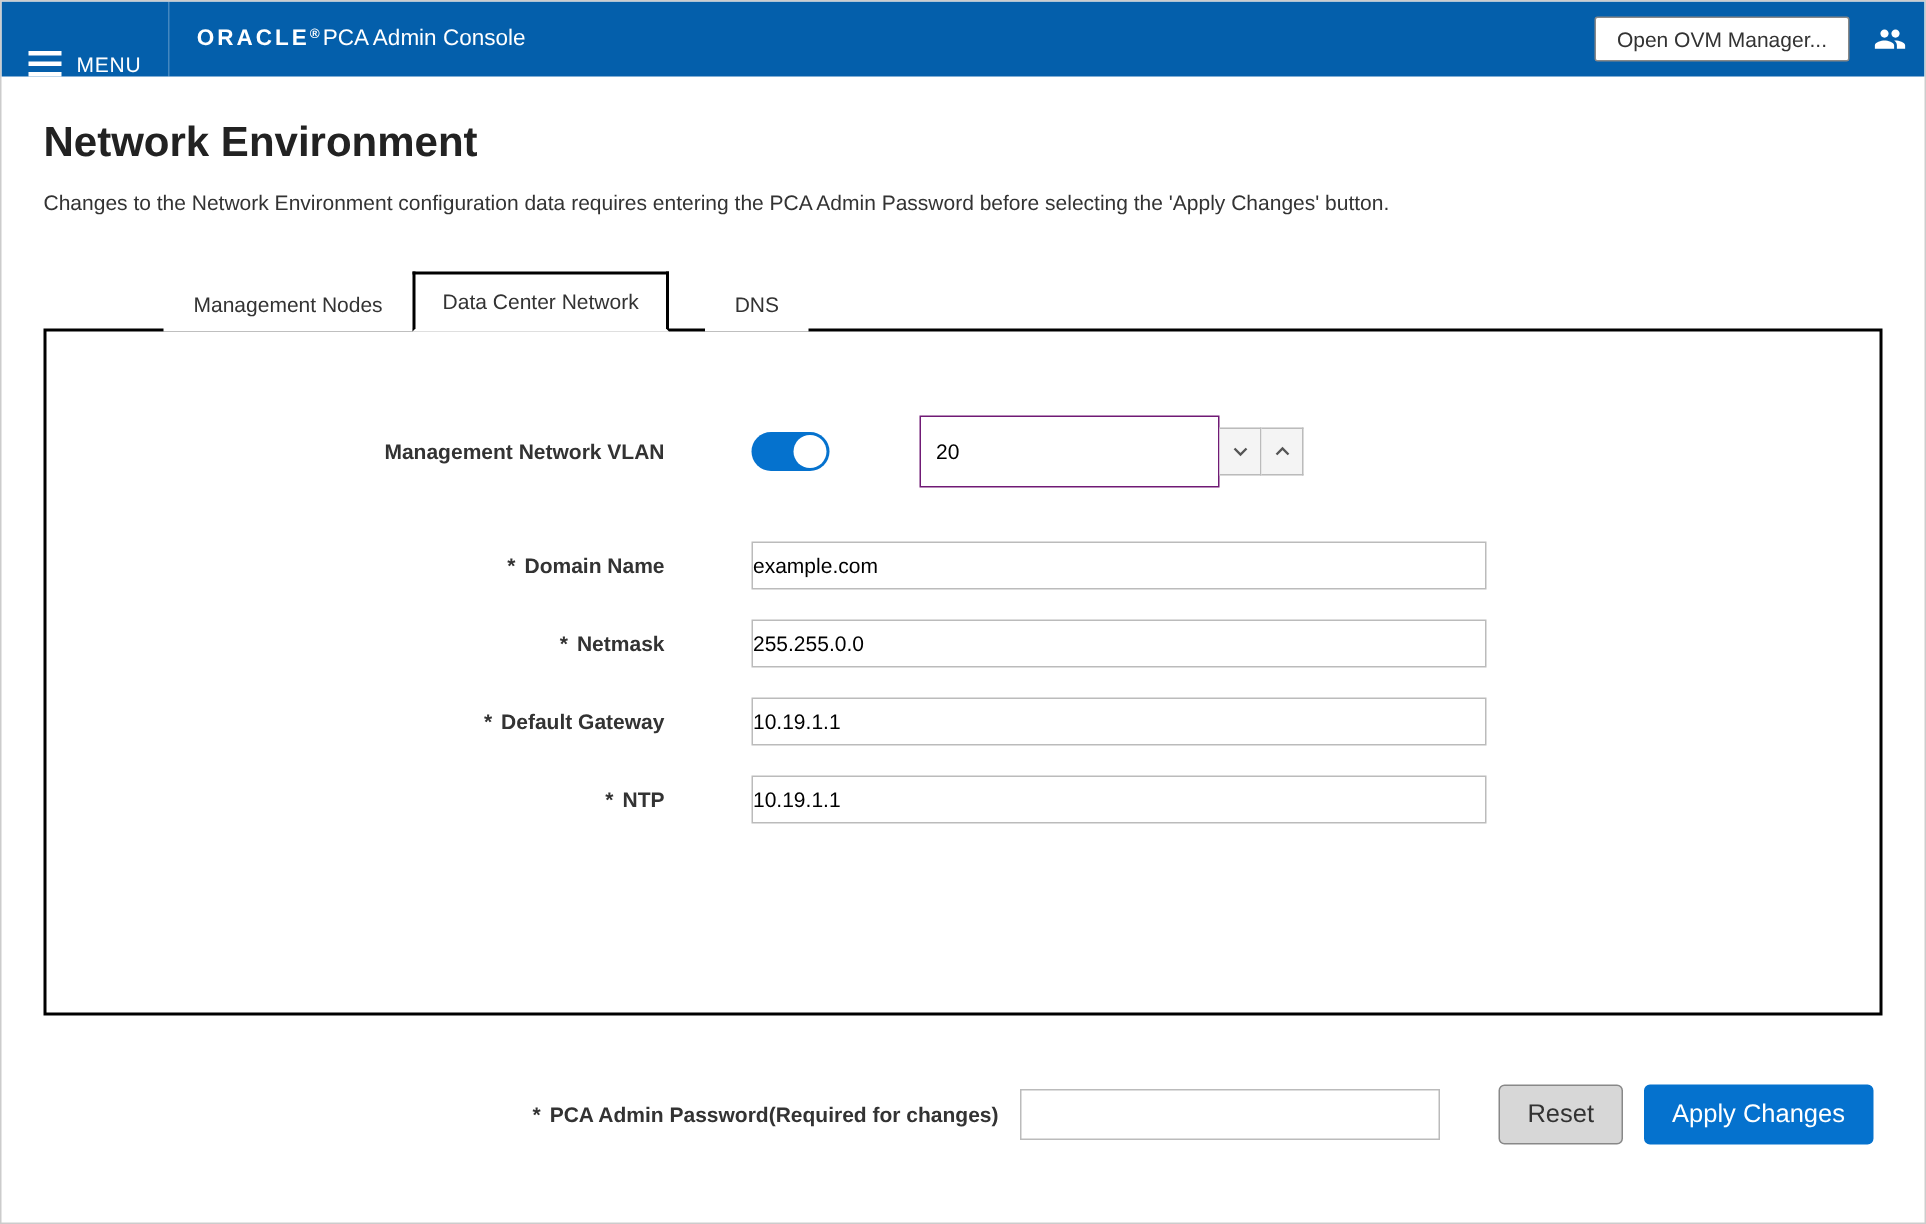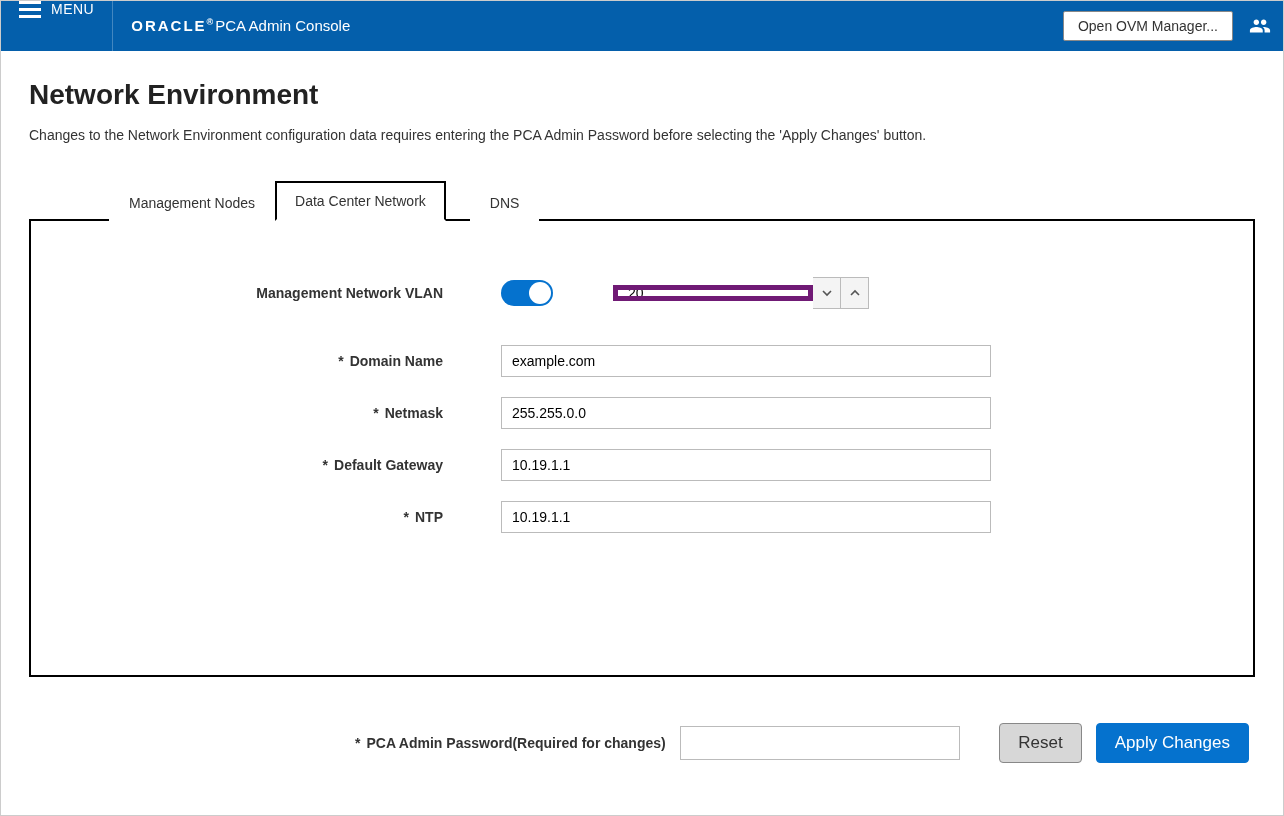--- a/index.html
+++ b/index.html
@@ -23,23 +23,23 @@
   .topbar {
     display: flex;
     align-items: center;
     background: #045fab;
     color: #fff;
     height: 50px;
     padding: 0 12px;
   }
   .menu-btn {
     display: flex;
-    align-items: flex-start;
+    align-items: flex-end;
     gap: 10px;
-    padding: 0 18px 0 6px;
+    padding: 12px 18px 0 6px;
     height: 100%;
     cursor: pointer;
     border-right: 1px solid rgba(255,255,255,0.25);
   }
   .hamburger { display: flex; flex-direction: column; gap: 4px; }
   .hamburger span { display:block; width:22px; height:3px; background:#fff; }
   .menu-label { font-size: 14px; letter-spacing: .5px; }
   .brand { display:flex; flex-direction:row; justify-content:center; padding-left: 18px; line-height:1.1; }
   .brand-top { font-weight: 600; letter-spacing: 2px; font-size: 15px; }
   .brand-top sup { font-size: 9px; vertical-align: top; }
@@ -117,34 +117,34 @@
     background:#0572ce; position:relative; cursor:pointer;
     margin-right: 20px;
   }
   .toggle .knob {
     position:absolute; right:2px; top:2px;
     width:22px; height:22px; border-radius:50%;
     background:#fff;
   }
   .vlan-group { display:flex; align-items:center; }
   .vlan-input {
-    height: 16px; width: 200px;
-    border:5px solid #701a75; padding: 0 10px;
+    height: 48px; width: 200px;
+    border:1px solid #701a75; padding: 0 10px;
     font-size:14px;
   }
   .spinner-btn {
     width: 28px; height: 32px;
     border:1px solid #bbb; border-left:none;
     background:#f4f4f4; cursor:pointer;
     display:flex; align-items:center; justify-content:center;
     color:#555;
   }
   .text-input {
     height: 32px; width: 490px;
-    border:1px solid #bbb; padding:0 10px; font-size:14px;
+    border:1px solid #bbb; padding:0 0; font-size:14px;
   }
   .fields-block { margin-top: 36px; }
 
   
   .footer-row {
     display:flex;
     align-items:center;
     margin-top: 46px;
     padding-right: 6px;
   }

